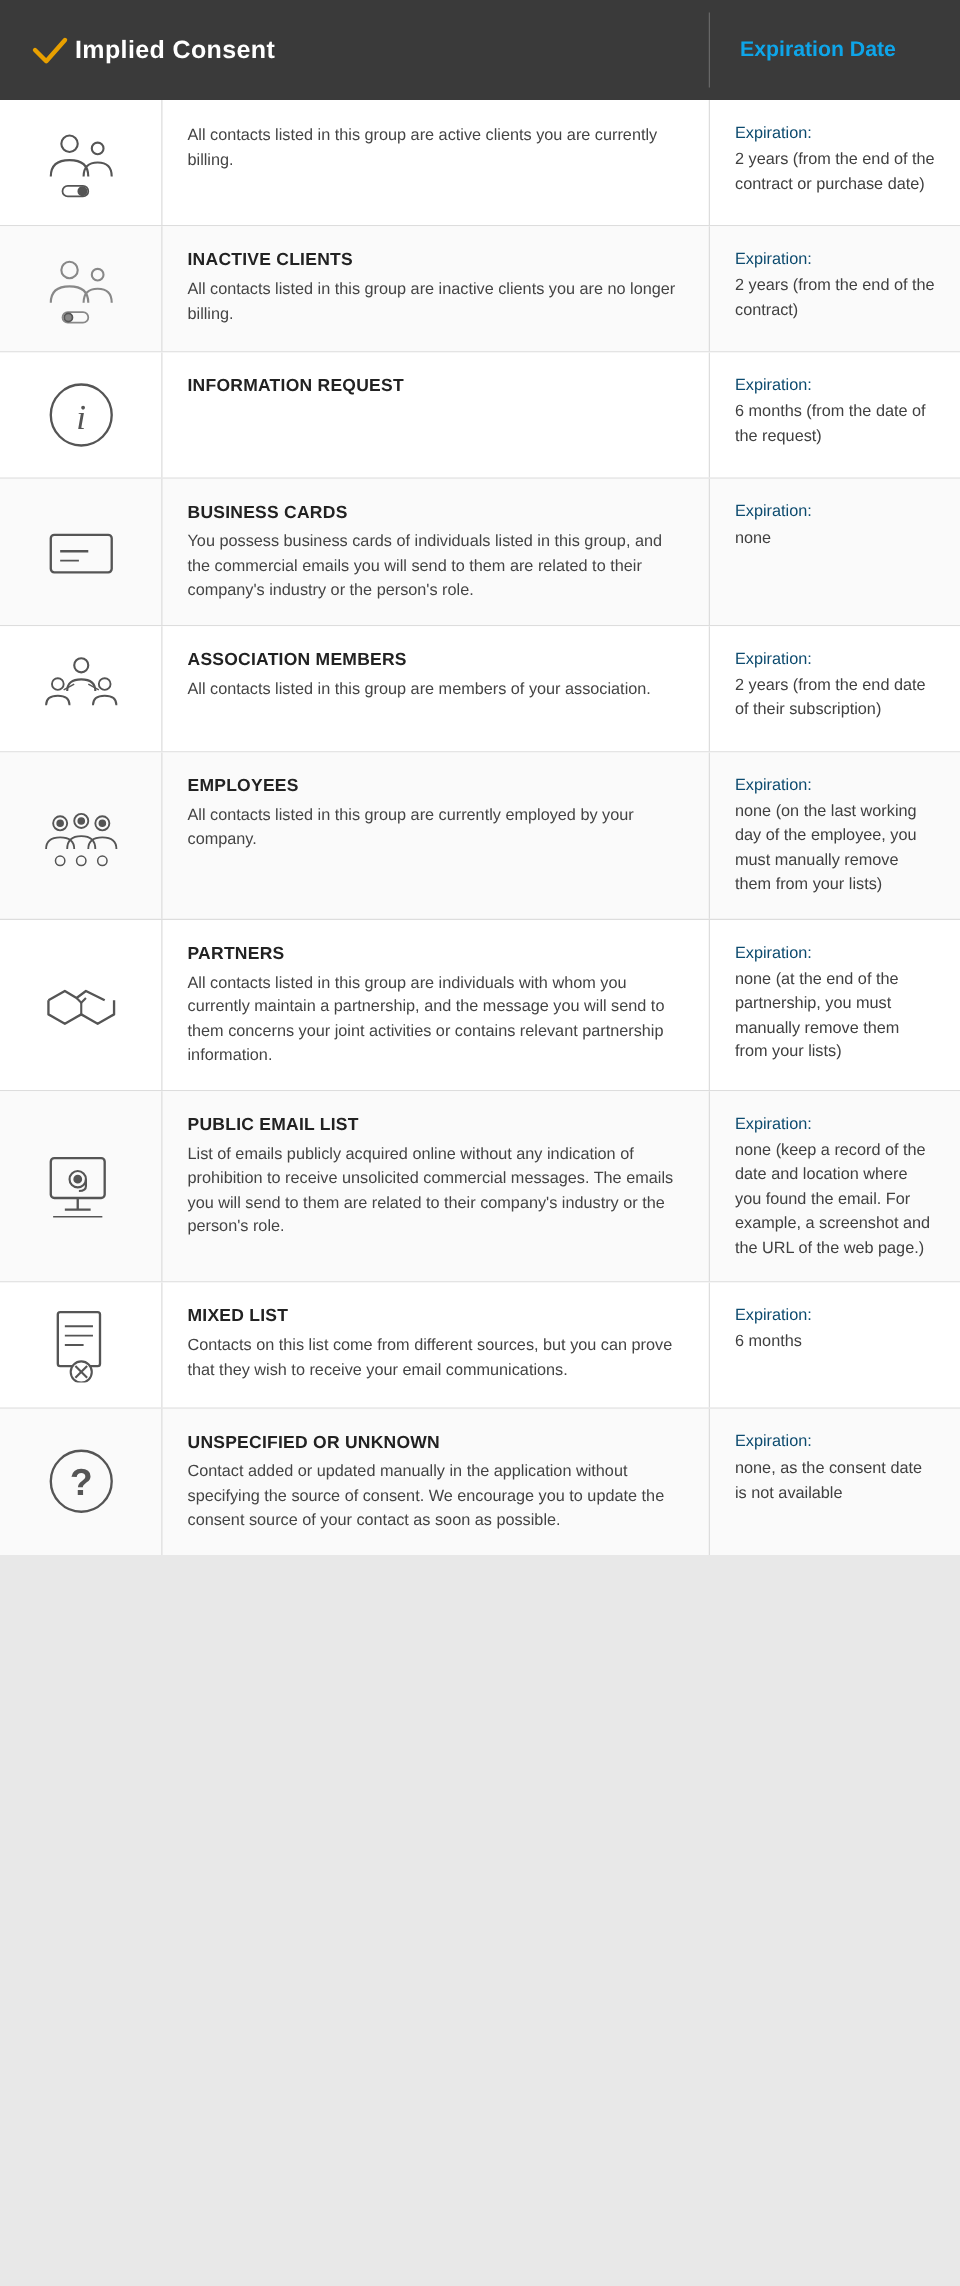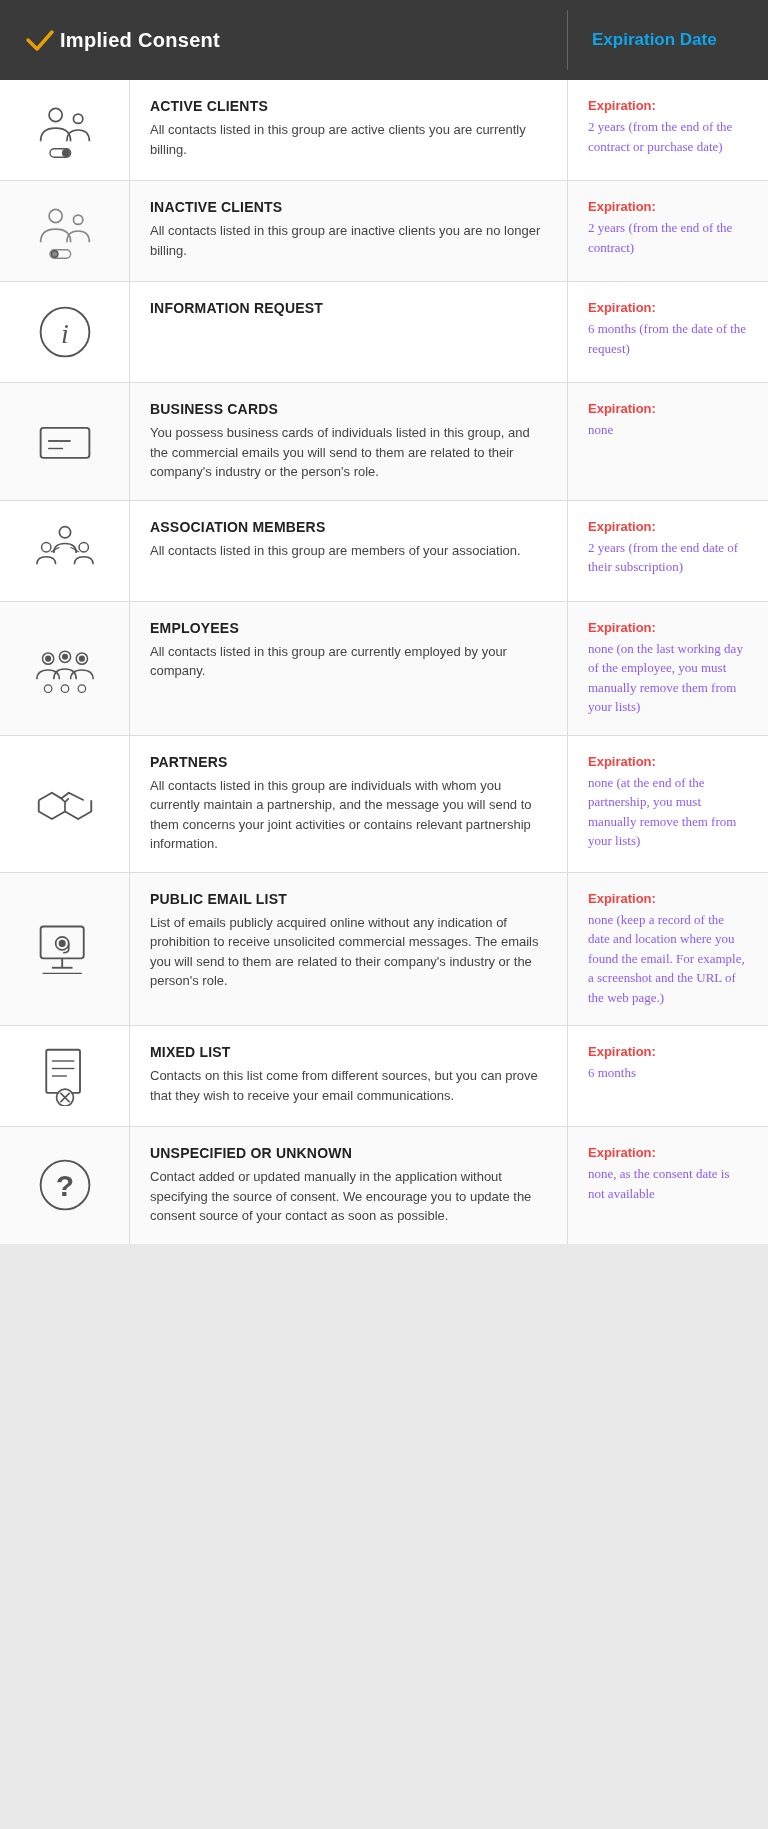--- a/index.html
+++ b/index.html
@@ -100,30 +100,29 @@
       font-size: 13px;
       color: #444;
       line-height: 1.5;
     }
     .row-expiration {
       width: 200px;
       min-width: 200px;
       padding: 18px 20px;
     }
     .exp-label {
-      font-weight: bold;
+      font-weight: normal;
       font-size: 13px;
-      color: #ef4444;
+      color: #0c4a6e;
       margin-bottom: 4px;
     }
     .exp-value {
       font-size: 13px;
-      color: #8b5cf6;
+      color: #404040;
       line-height: 1.5;
-      font-family: Liberation Serif, serif;
     }
   </style>
 </head>
 <body>
 
 <div class="container">
 
   <div class="header">
     <div class="header-left">
       <span class="header-check">
@@ -148,21 +147,20 @@
           <circle cx="22" cy="16" r="7" stroke="#555" stroke-width="1.8" fill="none"></circle>
           <path d="M6 44 Q6 30 22 30 Q38 30 38 44" stroke="#555" stroke-width="1.8" fill="none"></path>
           <circle cx="46" cy="20" r="5" stroke="#555" stroke-width="1.8" fill="none"></circle>
           <path d="M34 44 Q34 32 46 32 Q58 32 58 44" stroke="#555" stroke-width="1.8" fill="none"></path>
 
           <rect x="16" y="52" width="22" height="9" rx="4.5" stroke="#555" stroke-width="1.5" fill="none"></rect>
           <circle cx="33" cy="56.5" r="3.5" fill="#555"></circle>
         </svg>
       </div>
       <div class="row-content">
-        <div class="row-title">ACTIVE CLIENTS</div>
         <div class="row-desc">All contacts listed in this group are active clients you are currently billing.</div>
       </div>
       <div class="row-expiration">
         <div class="exp-label">Expiration:</div>
         <div class="exp-value">2 years (from the end of the contract or purchase date)</div>
       </div>
     </div>
 
     <div class="row">
       <div class="row-icon">

